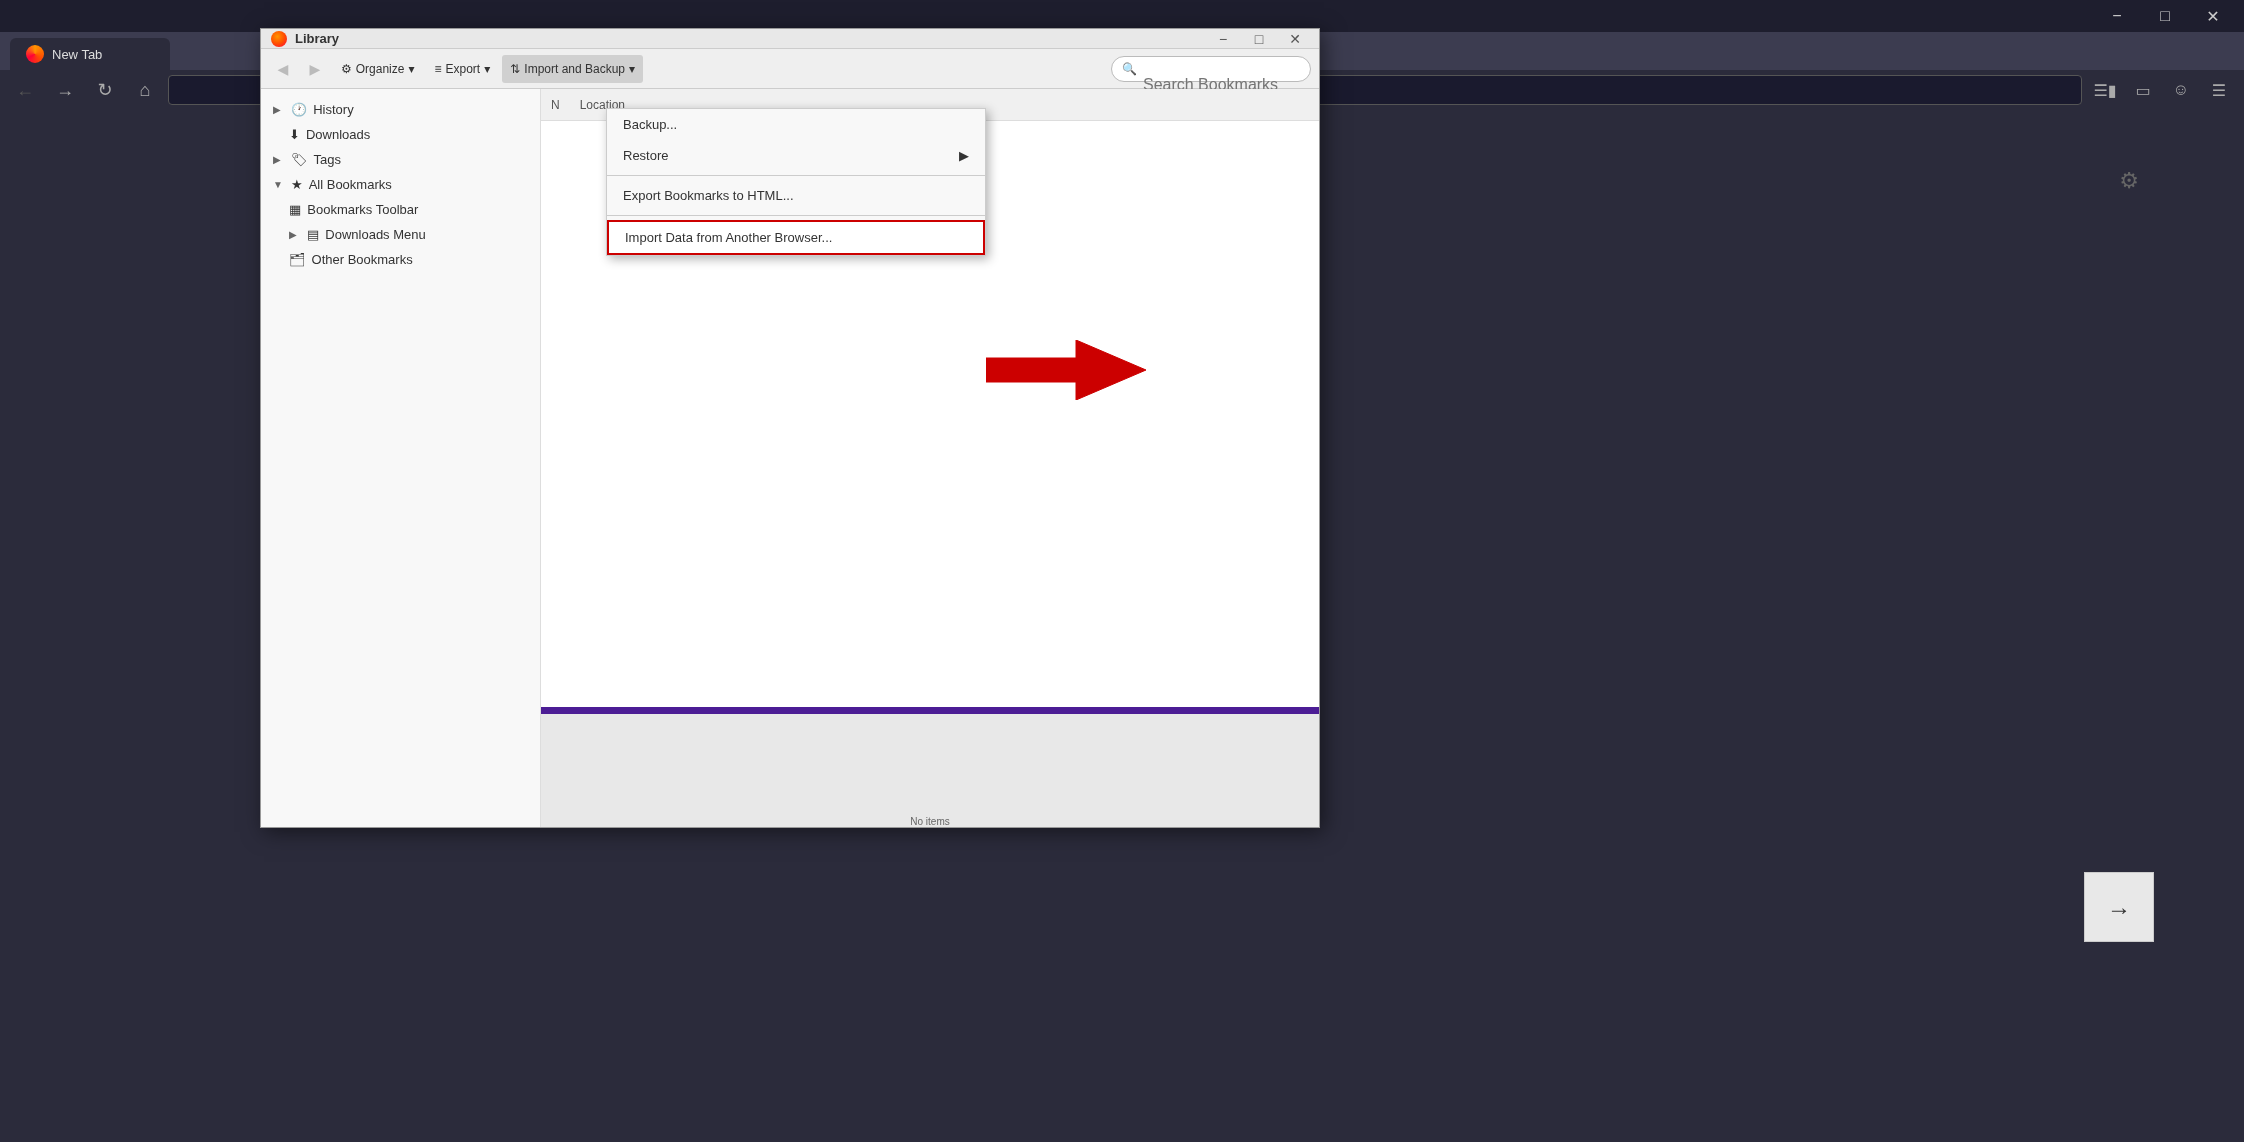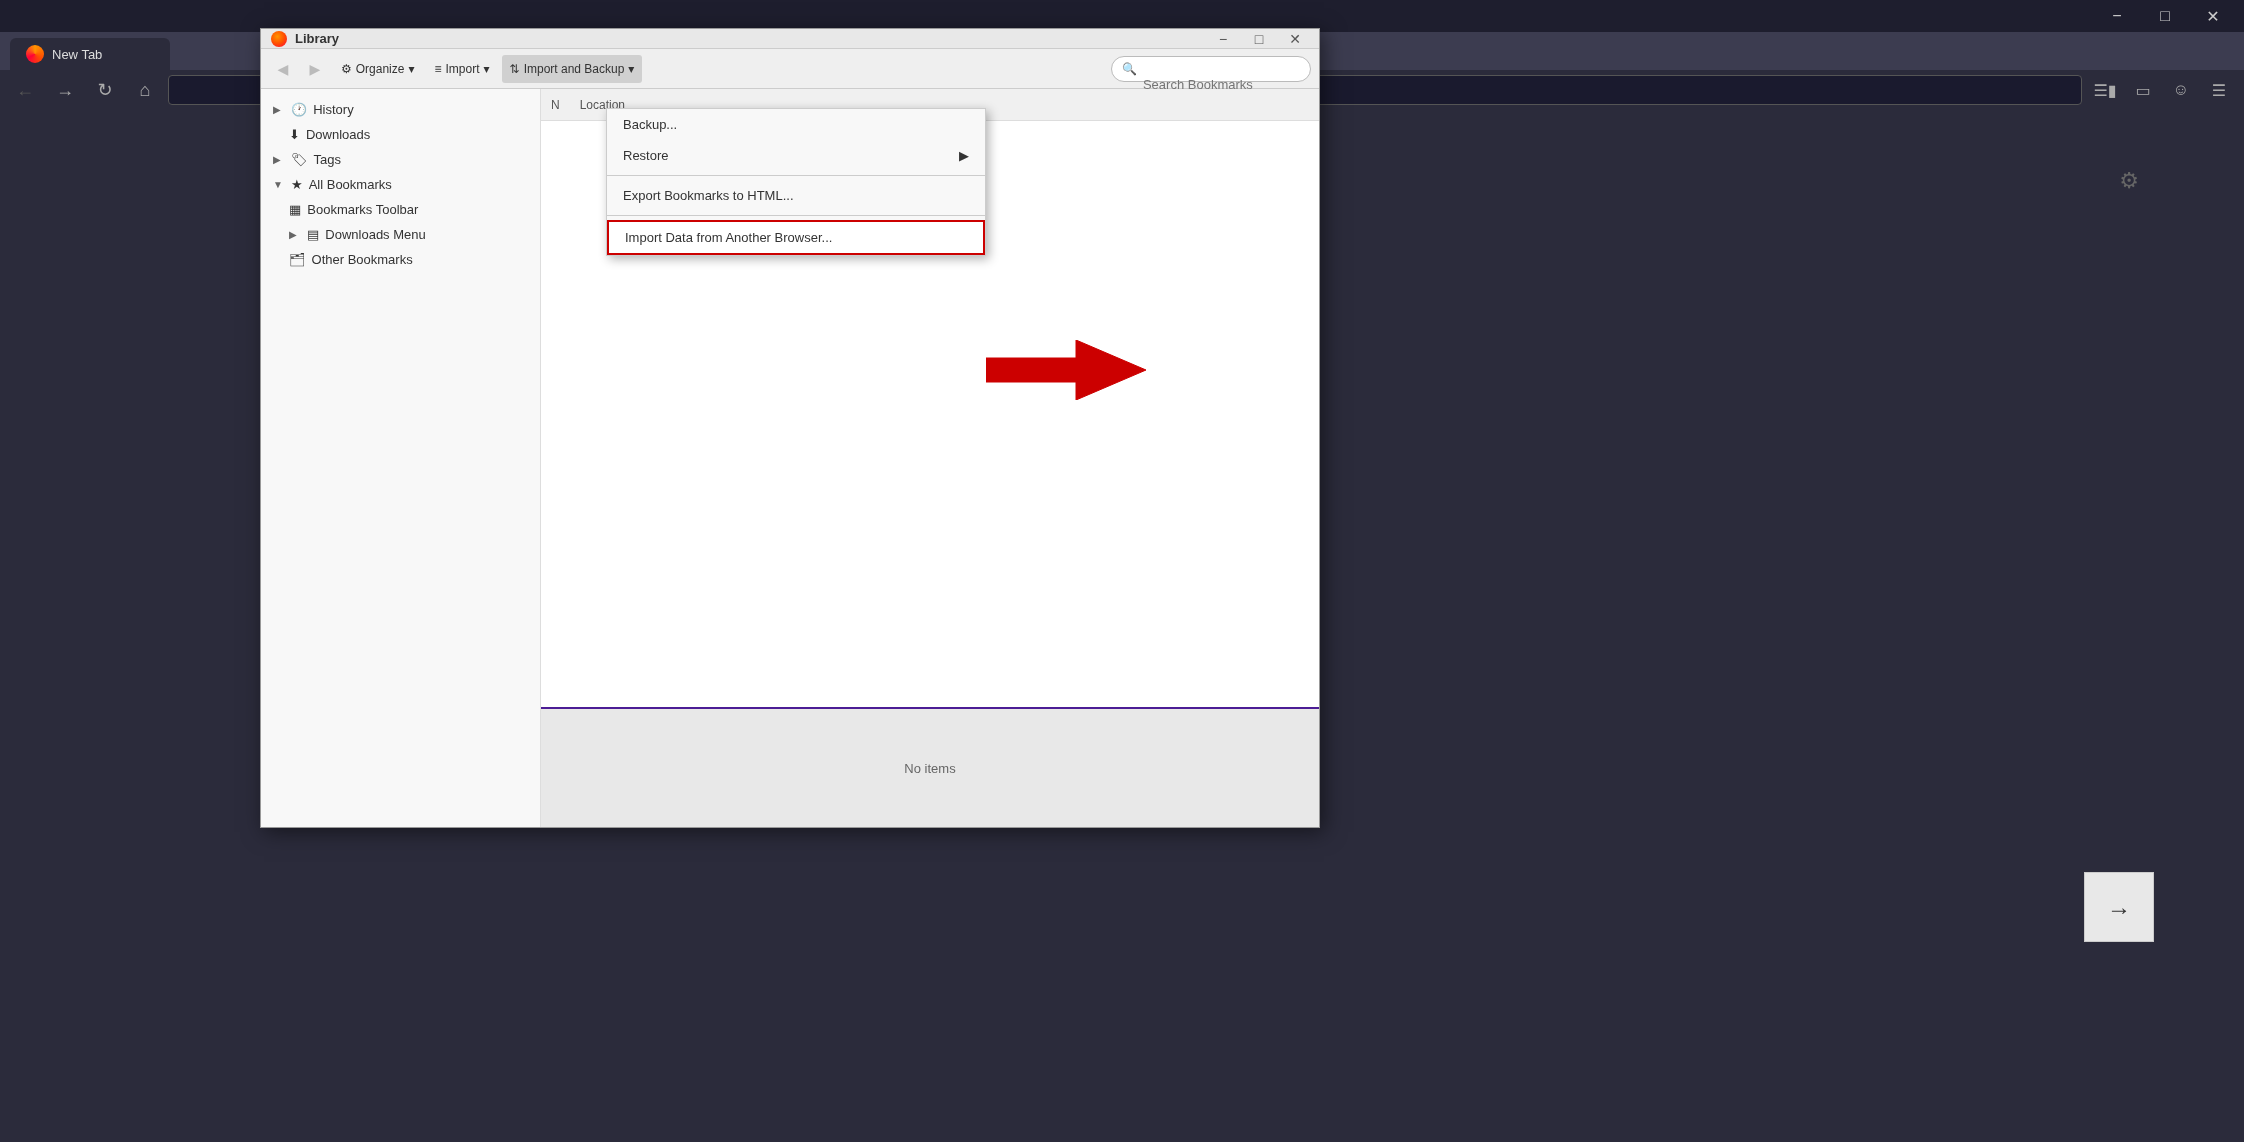--- a/index.html
+++ b/index.html
@@ -228,21 +228,21 @@
       background: white;
       display: flex;
       align-items: center;
       gap: 6px;
     }
 
     .search-box input {
       border: none;
       outline: none;
       background: transparent;
-      font-size: 13px;
+      font-size: 16px;
       width: 100%;
       margin-top: 32px;
     }
 
     .dialog-content {
       display: flex;
       flex: 1;
       overflow: hidden;
     }
 
@@ -294,26 +294,26 @@
     }
 
     .content-body {
       flex: 1;
       overflow-y: auto;
     }
 
     .no-items-panel {
       height: 120px;
       background: #e8e8e8;
-      border-top: 2px solid #4c1d95;
-      display: flex;
-      align-items: center;
+      border-top: 7px solid #4c1d95;
+      display: flex;
+      align-items: flex-end;
       justify-content: center;
       color: #666;
-      font-size: 13px;
+      font-size: 10px;
     }
 
     
     .dropdown-menu {
       position: absolute;
       top: 108px;
       left: 606px;
       width: 380px;
       background: #f8f8f8;
       border: 1px solid #ccc;
@@ -440,21 +440,21 @@
       <button class="toolbar-nav-btn disabled">▶</button>
 
       <button class="toolbar-menu-btn">
         <span>⚙</span>
         <span>Organize</span>
         <span>▾</span>
       </button>
 
       <button class="toolbar-menu-btn">
         <span>≡</span>
-        <span>Import</span>
+        <span>Export</span>
         <span>▾</span>
       </button>
 
       <button class="toolbar-menu-btn active">
         <span>⇅</span>
         <span>Import and Backup</span>
         <span>▾</span>
       </button>
 
       <div class="search-box">

